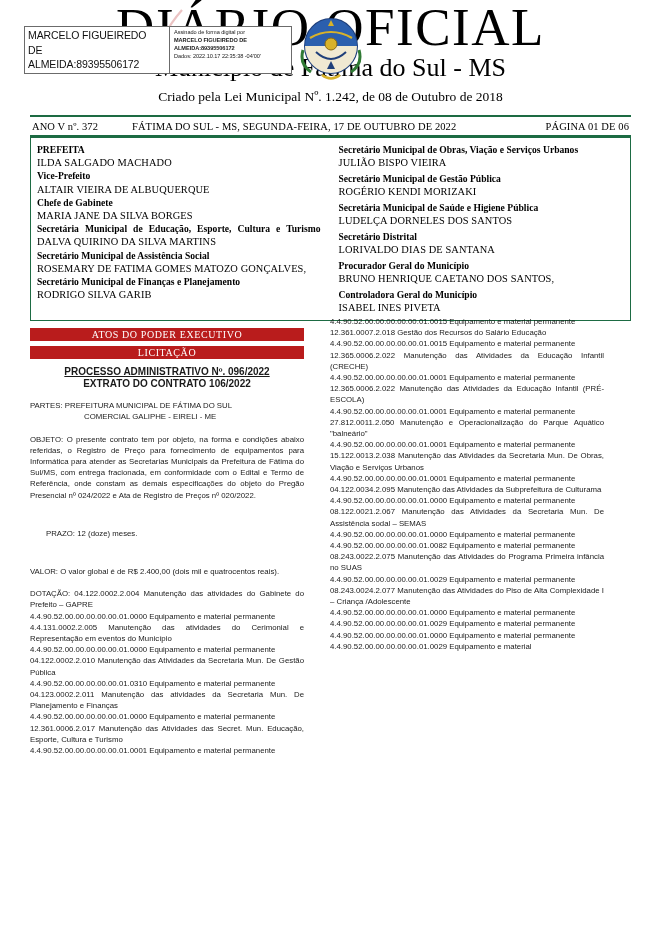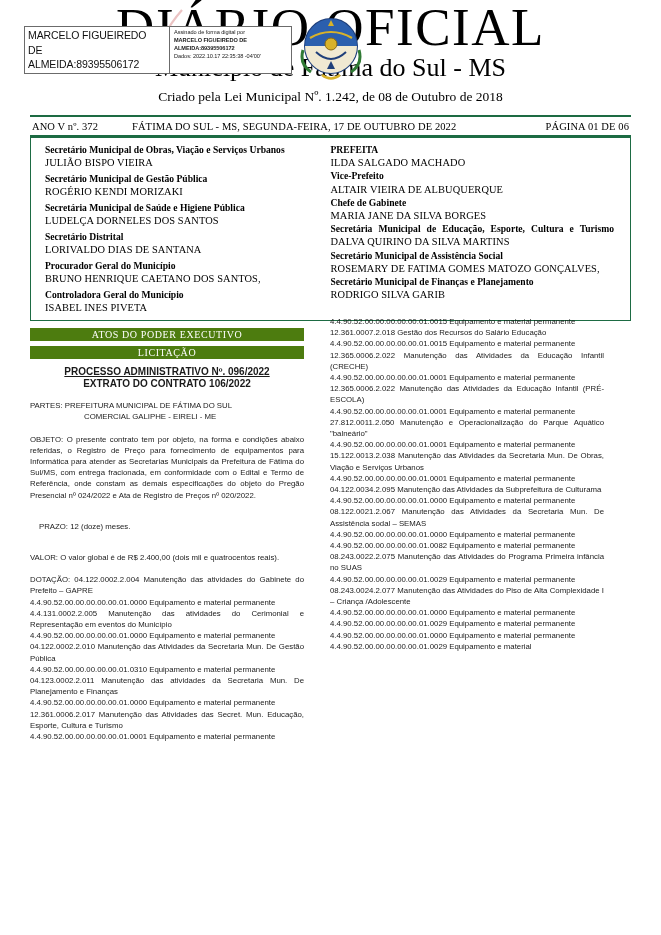--- a/index.html
+++ b/index.html
@@ -150,21 +150,21 @@
     font-size: 10.4px;
     line-height: 13.2px;
     margin: 0;
     letter-spacing: 0.1px;
   }
   .off-col.right .off-role { margin-top: 2.5px; }
   .off-col.right .off-role:first-child { margin-top: 0; }
 
   
   .banner {
-    background: #4d7c0f;
+    background: #b91c1c;
     color: #ffffff;
     text-align: center;
     font-size: 10px;
     letter-spacing: 0.6px;
     line-height: 13px;
     height: 13px;
     margin-top: 7px;
     width: 274px;
   }
   .banner.second { margin-top: 5px; }
@@ -195,21 +195,21 @@
   .heading-center .ul { text-decoration: underline; }
 
   .blank { height: 11px; }
 
   .p-just {
     text-align: justify;
     margin: 0;
   }
   .p-left {
     text-align: left;
-    margin: 9px;
+    margin: 16px;
   }
   .partes {
     margin: 0;
     text-align: left;
   }
   .partes .ind { display: block; padding-left: 54px; }
 
   
   .dot-line { margin: 0; text-align: justify; }
   .dot-line.nj { text-align: left; }
@@ -263,48 +263,48 @@
 
   <div class="info-bar">
     <div class="info-ano">ANO V nº. 372</div>
     <div class="info-city">FÁTIMA DO SUL - MS, SEGUNDA-FEIRA,  17 DE OUTUBRO DE 2022</div>
     <div class="info-page">PÁGINA 01 DE 06</div>
   </div>
 
   <div class="rule-green" style="margin-top:0;"></div>
 
   <div class="officials">
+    <div class="off-col left">
+      <div class="off-role nojust">PREFEITA</div>
+      <div class="off-name">ILDA SALGADO MACHADO</div>
+      <div class="off-role nojust">Vice-Prefeito</div>
+      <div class="off-name">ALTAIR VIEIRA DE ALBUQUERQUE</div>
+      <div class="off-role nojust">Chefe de Gabinete</div>
+      <div class="off-name">MARIA JANE DA SILVA BORGES</div>
+      <div class="off-role">Secretária Municipal de Educação, Esporte, Cultura e Turismo</div>
+      <div class="off-name">DALVA QUIRINO DA SILVA MARTINS</div>
+      <div class="off-role nojust">Secretário Municipal de Assistência Social</div>
+      <div class="off-name">ROSEMARY DE FATIMA GOMES MATOZO GONÇALVES,</div>
+      <div class="off-role nojust">Secretário Municipal de Finanças e Planejamento</div>
+      <div class="off-name">RODRIGO SILVA GARIB</div>
+    </div>
     <div class="off-col right">
       <div class="off-role nojust">Secretário Municipal de Obras, Viação e Serviços Urbanos</div>
       <div class="off-name">JULIÃO BISPO VIEIRA</div>
       <div class="off-role nojust">Secretário Municipal de Gestão Pública</div>
       <div class="off-name">ROGÉRIO KENDI MORIZAKI</div>
       <div class="off-role nojust">Secretária Municipal de Saúde e Higiene Pública</div>
       <div class="off-name">LUDELÇA DORNELES DOS SANTOS</div>
       <div class="off-role nojust">Secretário Distrital</div>
       <div class="off-name">LORIVALDO DIAS DE SANTANA</div>
       <div class="off-role nojust">Procurador Geral do Município</div>
       <div class="off-name">BRUNO HENRIQUE CAETANO DOS SANTOS,</div>
       <div class="off-role nojust">Controladora Geral do Município</div>
       <div class="off-name">ISABEL INES PIVETA</div>
     </div>
-    <div class="off-col left">
-      <div class="off-role nojust">PREFEITA</div>
-      <div class="off-name">ILDA SALGADO MACHADO</div>
-      <div class="off-role nojust">Vice-Prefeito</div>
-      <div class="off-name">ALTAIR VIEIRA DE ALBUQUERQUE</div>
-      <div class="off-role nojust">Chefe de Gabinete</div>
-      <div class="off-name">MARIA JANE DA SILVA BORGES</div>
-      <div class="off-role">Secretária Municipal de Educação, Esporte, Cultura e Turismo</div>
-      <div class="off-name">DALVA QUIRINO DA SILVA MARTINS</div>
-      <div class="off-role nojust">Secretário Municipal de Assistência Social</div>
-      <div class="off-name">ROSEMARY DE FATIMA GOMES MATOZO GONÇALVES,</div>
-      <div class="off-role nojust">Secretário Municipal de Finanças e Planejamento</div>
-      <div class="off-name">RODRIGO SILVA GARIB</div>
-    </div>
   </div>
 
   <div class="banner">ATOS DO PODER EXECUTIVO</div>
   <div class="banner second">LICITAÇÃO</div>
 
   <div class="columns">
 
     <div class="col left">
       <div class="heading-center">
         <span class="ul">PROCESSO ADMINISTRATIVO Nº. 096/2022</span>

